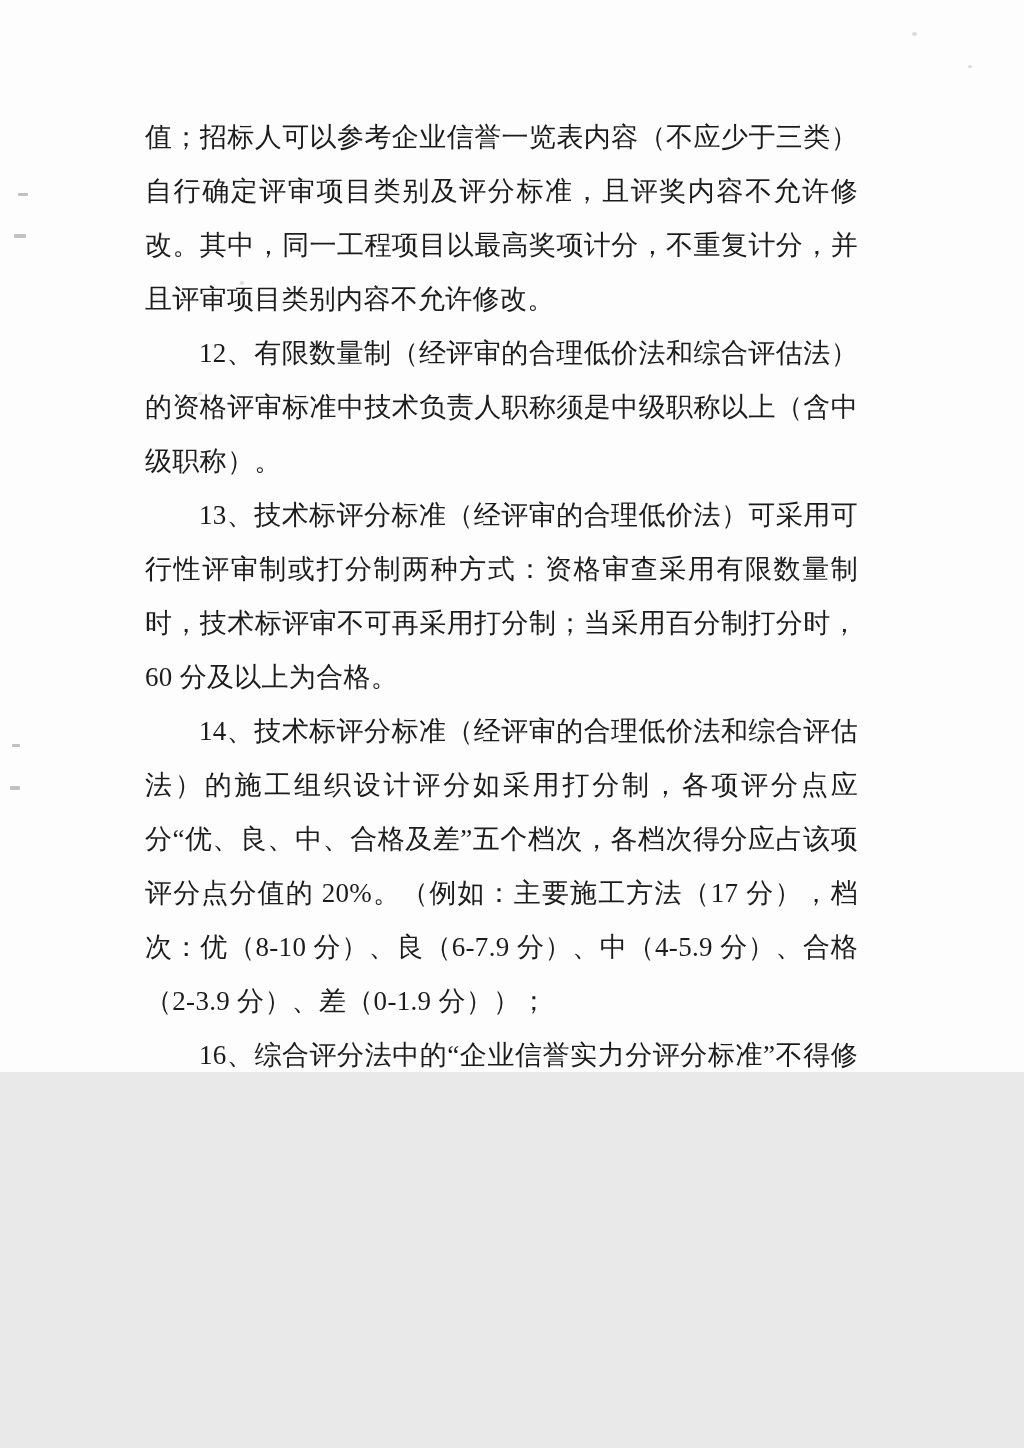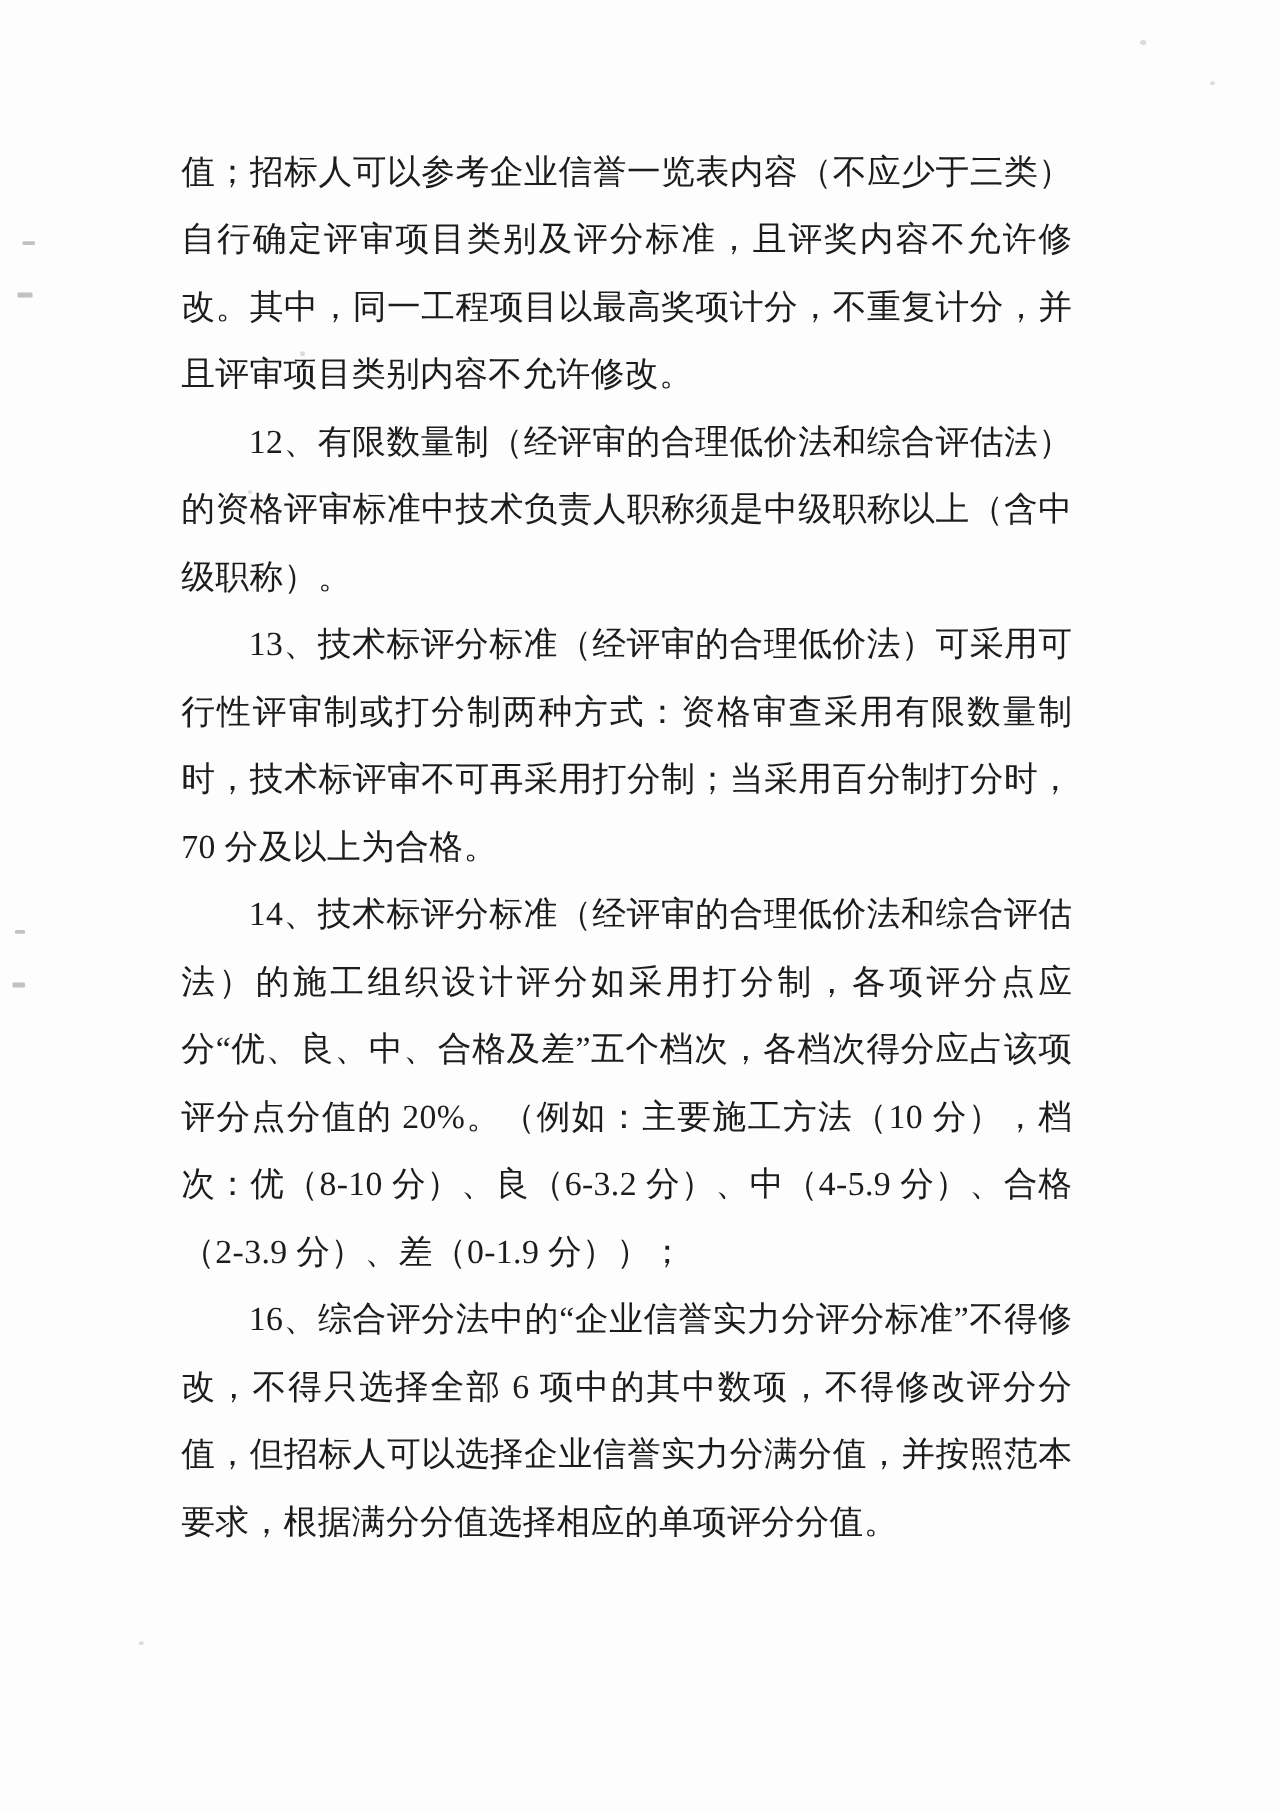--- a/index.html
+++ b/index.html
@@ -7,21 +7,21 @@
     --ink: #1c1c1c;
   }
   html, body {
     margin: 0;
     padding: 0;
     background: #e9e9e9;
   }
   .page {
     position: relative;
     width: 1024px;
-    height: 1448px;
+    height: 1072px;
     margin: 0 auto;
     background: var(--page-bg);
     overflow: hidden;
     font-family: "Liberation Serif", "DejaVu Serif", serif;
   }
   .text-block {
     position: absolute;
     left: 145px;
     top: 110px;
     width: 713px;
@@ -61,18 +61,18 @@
   <div class="speck" style="left:10px; top:786px; width:10px; height:4px;"></div>
   <div class="speck dot" style="left:912px; top:32px; width:5px; height:4px;"></div>
   <div class="speck dot" style="left:968px; top:65px; width:4px; height:3px;"></div>
   <div class="speck dot" style="left:240px; top:281px; width:4px; height:4px;"></div>
   <div class="speck dot" style="left:198px; top:392px; width:4px; height:3px;"></div>
   <div class="speck dot" style="left:111px; top:1313px; width:4px; height:3px;"></div>
 
   <div class="text-block" id="text-block">
       <p class="para">值；招标人可以参考企业信誉一览表内容（不应少于三类）自行确定评审项目类别及评分标准，且评奖内容不允许修改。其中，同一工程项目以最高奖项计分，不重复计分，并且评审项目类别内容不允许修改。</p>
       <p class="para indent">12、有限数量制（经评审的合理低价法和综合评估法）的资格评审标准中技术负责人职称须是中级职称以上（含中级职称）。</p>
-      <p class="para indent">13、技术标评分标准（经评审的合理低价法）可采用可行性评审制或打分制两种方式：资格审查采用有限数量制时，技术标评审不可再采用打分制；当采用百分制打分时，70 分及以上为合格。</p>
-      <p class="para indent">14、技术标评分标准（经评审的合理低价法和综合评估法）的施工组织设计评分如采用打分制，各项评分点应分“优、良、中、合格及差”五个档次，各档次得分应占该项评分点分值的 20%。（例如：主要施工方法（10 分），档次：优（8-10 分）、良（6-3.2 分）、中（4-5.9 分）、合格（2-3.9 分）、差（0-1.9 分））；</p>
+      <p class="para indent">13、技术标评分标准（经评审的合理低价法）可采用可行性评审制或打分制两种方式：资格审查采用有限数量制时，技术标评审不可再采用打分制；当采用百分制打分时，60 分及以上为合格。</p>
+      <p class="para indent">14、技术标评分标准（经评审的合理低价法和综合评估法）的施工组织设计评分如采用打分制，各项评分点应分“优、良、中、合格及差”五个档次，各档次得分应占该项评分点分值的 20%。（例如：主要施工方法（17 分），档次：优（8-10 分）、良（6-7.9 分）、中（4-5.9 分）、合格（2-3.9 分）、差（0-1.9 分））；</p>
       <p class="para indent">16、综合评分法中的“企业信誉实力分评分标准”不得修改，不得只选择全部 6 项中的其中数项，不得修改评分分值，但招标人可以选择企业信誉实力分满分值，并按照范本要求，根据满分分值选择相应的单项评分分值。</p>
     </div>
 
 </div>
 
 </body></html>

